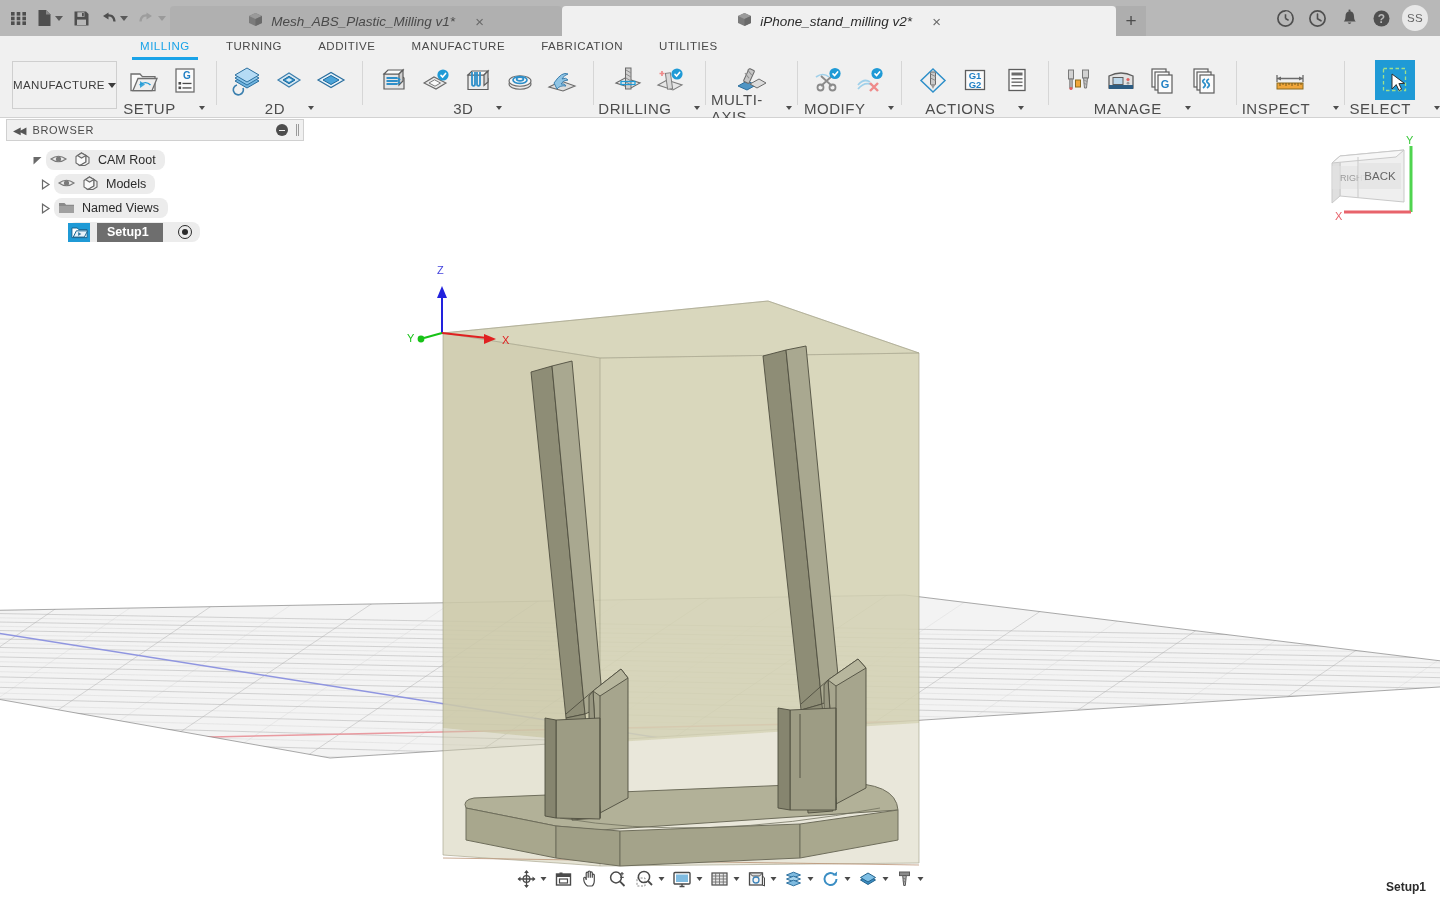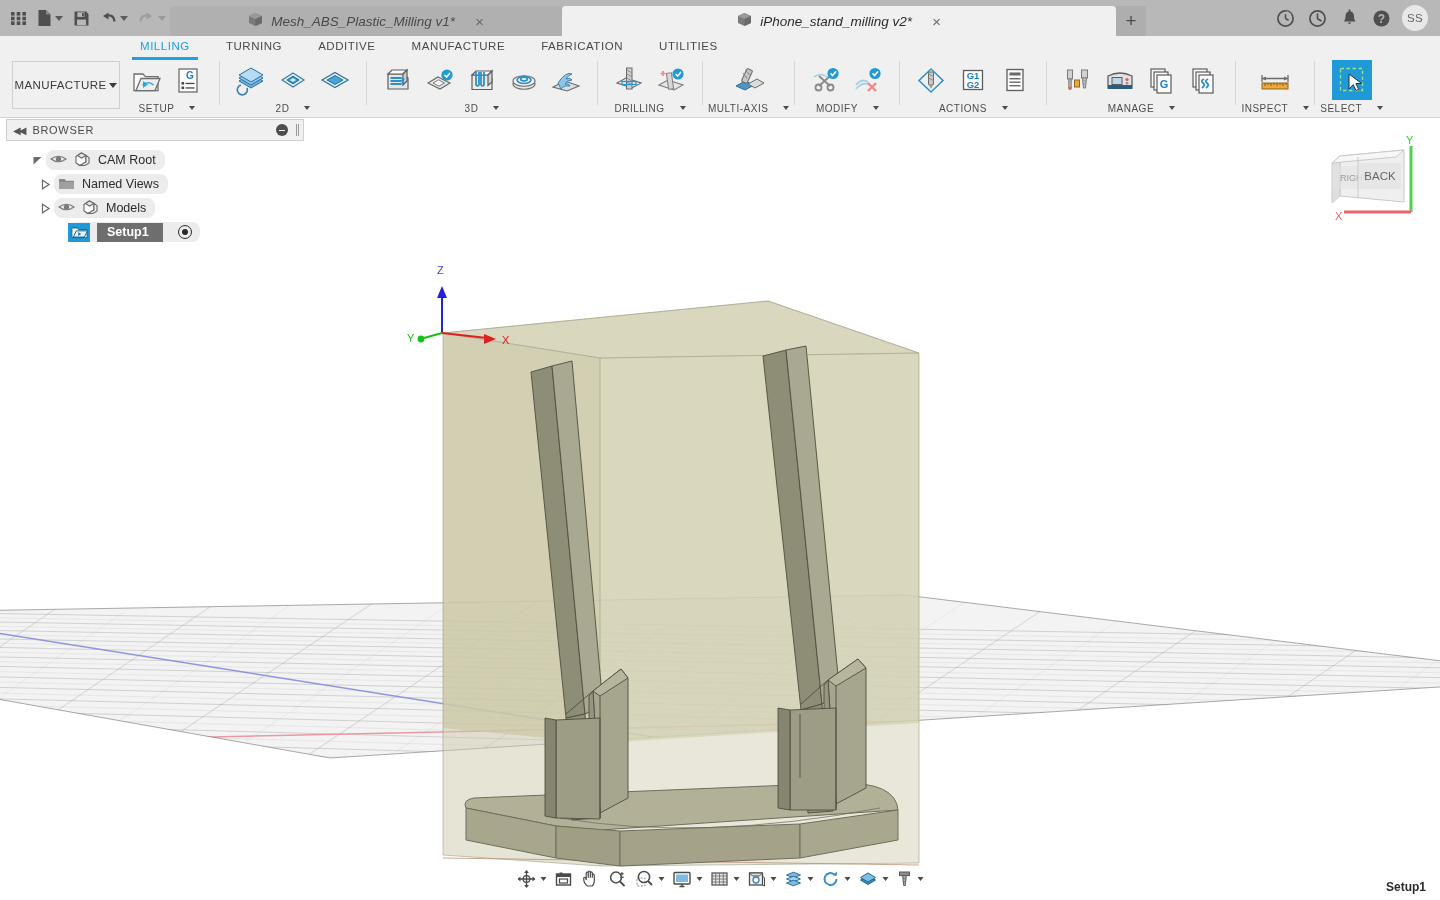--- a/index.html
+++ b/index.html
@@ -96,22 +96,22 @@
     border: 1px solid #cfcfcf; background: #f0f0f0;
     display: flex; align-items: center; justify-content: center;
     font-size: 11.5px; letter-spacing: .4px; color: #3c3c3c;
     cursor: default;
   }
   .mfg-box .caret-sm { border-top-color: #3c3c3c; }
 
   .panel { display: flex; flex-direction: column; align-items: center; height: 58px; }
   .panel-icons { display: flex; align-items: center; gap: 2px; height: 42px; padding: 0 6px; }
   .panel-label {
-    font-size: 10px; letter-spacing: .5px; color: #4d4d4d;
-    display: flex; align-items: center; gap: 12px; height: 14px;
+    font-size: 15px; letter-spacing: .5px; color: #4d4d4d;
+    display: flex; align-items: center; gap: 20px; height: 14px;
     cursor: default;
   }
   .panel-label .caret-sm { border-top-color: #4d4d4d; border-left-width: 3.5px; border-right-width: 3.5px; border-top-width: 4.5px; }
   .pbtn {
     width: 40px; height: 40px;
     display: flex; align-items: center; justify-content: center;
     cursor: default;
   }
   .pbtn.wide { width: 46px; }
   .psep { width: 1px; height: 44px; background: #d6d6d6; margin: 2px 5px 0 5px; align-self: flex-start; }
@@ -882,51 +882,51 @@
       </div>
 
 
       <div class="trow" style="padding-left:30px">
         <span class="tdisc">
           <svg width="11" height="11" viewBox="0 0 11 11">
               <path d="M2.5 1.2 L2.5 9.8 L9 5.5 Z" fill="none" stroke="#6a6a6a" stroke-width="1.2"></path>
             </svg>
         </span>
         <span class="tlabelbox">
-          <span>
-            <svg width="17" height="14" viewBox="0 0 17 14">
-              <path d="M1 3 h5.5 l1.6 1.8 H16 v8 H1 z" fill="#8a8a8a"></path>
-              <rect x="1" y="6" width="15" height="6.8" fill="#a0a0a0"></rect>
-            </svg>
-          </span>
-          <span class="tlabel">Named Views</span>
-        </span>
-      </div>
-
-      <div class="trow" style="padding-left:30px">
-        <span class="tdisc">
-          <svg width="11" height="11" viewBox="0 0 11 11">
-              <path d="M2.5 1.2 L2.5 9.8 L9 5.5 Z" fill="none" stroke="#6a6a6a" stroke-width="1.2"></path>
-            </svg>
-        </span>
-        <span class="tlabelbox">
           <span class="t-eye">
             <svg width="17" height="12" viewBox="0 0 17 12">
               <path d="M1 6 q7.5-5.5 15 0 q-7.5 5.5 -15 0 z" fill="none" stroke="#7a7a7a" stroke-width="1.2"></path>
               <circle cx="8.5" cy="6" r="2.6" fill="#7a7a7a"></circle>
             </svg>
           </span>
           <span>
             <svg width="17" height="16" viewBox="0 0 17 16">
               <path d="M2 5.5 L7.5 2 L12 4.5 L12 11 L6 14.5 L2 12 Z" fill="#fafafa" stroke="#6a6a6a" stroke-width="1.1"></path>
               <path d="M7.5 2 L12 4.5 L7.5 7 L3.5 4.5 Z" fill="#eaeaea" stroke="#6a6a6a" stroke-width="1.1"></path>
               <path d="M12 4.5 L15 6.5 L15 12 L11 14.5 L6 14.5 L12 11 Z" fill="#f0f0f0" stroke="#6a6a6a" stroke-width="1.1"></path>
             </svg>
           </span>
           <span class="tlabel">Models</span>
+        </span>
+      </div>
+
+      <div class="trow" style="padding-left:30px">
+        <span class="tdisc">
+          <svg width="11" height="11" viewBox="0 0 11 11">
+              <path d="M2.5 1.2 L2.5 9.8 L9 5.5 Z" fill="none" stroke="#6a6a6a" stroke-width="1.2"></path>
+            </svg>
+        </span>
+        <span class="tlabelbox">
+          <span>
+            <svg width="17" height="14" viewBox="0 0 17 14">
+              <path d="M1 3 h5.5 l1.6 1.8 H16 v8 H1 z" fill="#8a8a8a"></path>
+              <rect x="1" y="6" width="15" height="6.8" fill="#a0a0a0"></rect>
+            </svg>
+          </span>
+          <span class="tlabel">Named Views</span>
         </span>
       </div>
 
 
       <div class="trow" style="padding-left:62px">
         <span class="tlabelbox" style="padding:0 8px 0 0; background:#ececec">
           <span class="setup-icon-sel">
             <svg width="17" height="14" viewBox="0 0 19 15">
               <path d="M1 3 h6 l1.6 1.8 H18 v9 H1 z" fill="#ffffff" stroke="#14628f" stroke-width="1.1"></path>
               <path d="M2.5 13.2 L6 6.2 H18.5 L15 13.2 Z" fill="#e6f2fa" stroke="#14628f" stroke-width="1.1"></path>

